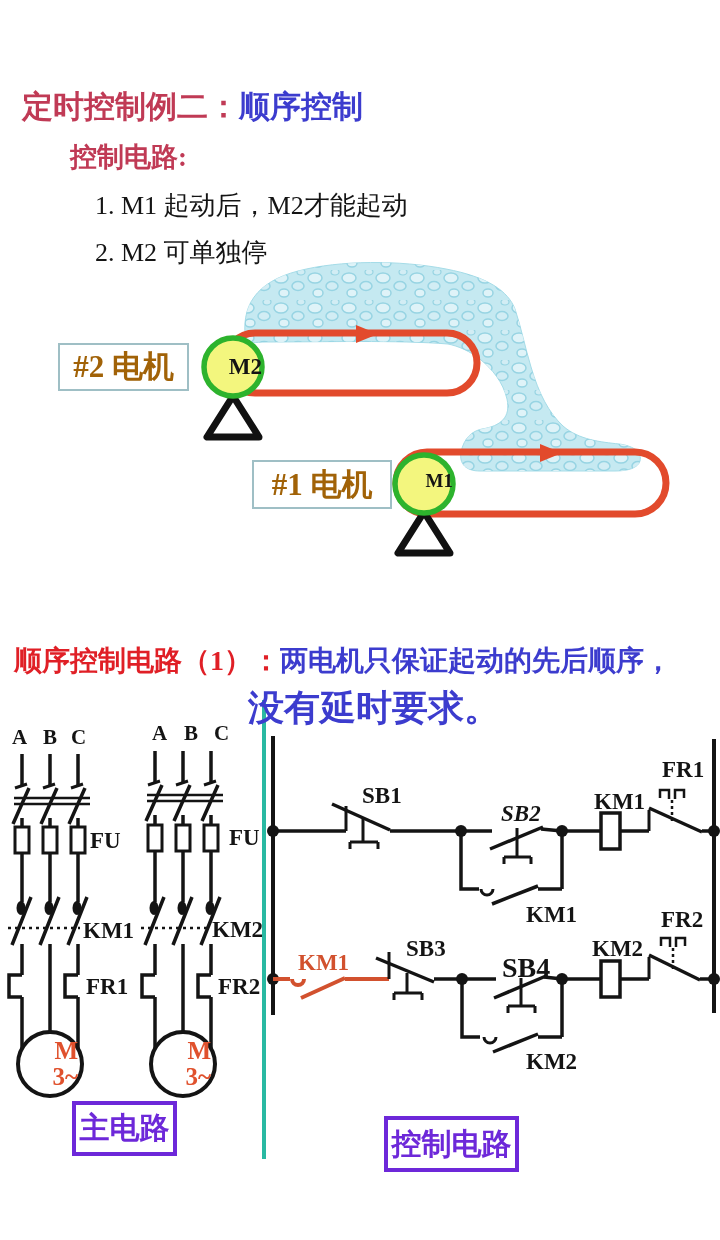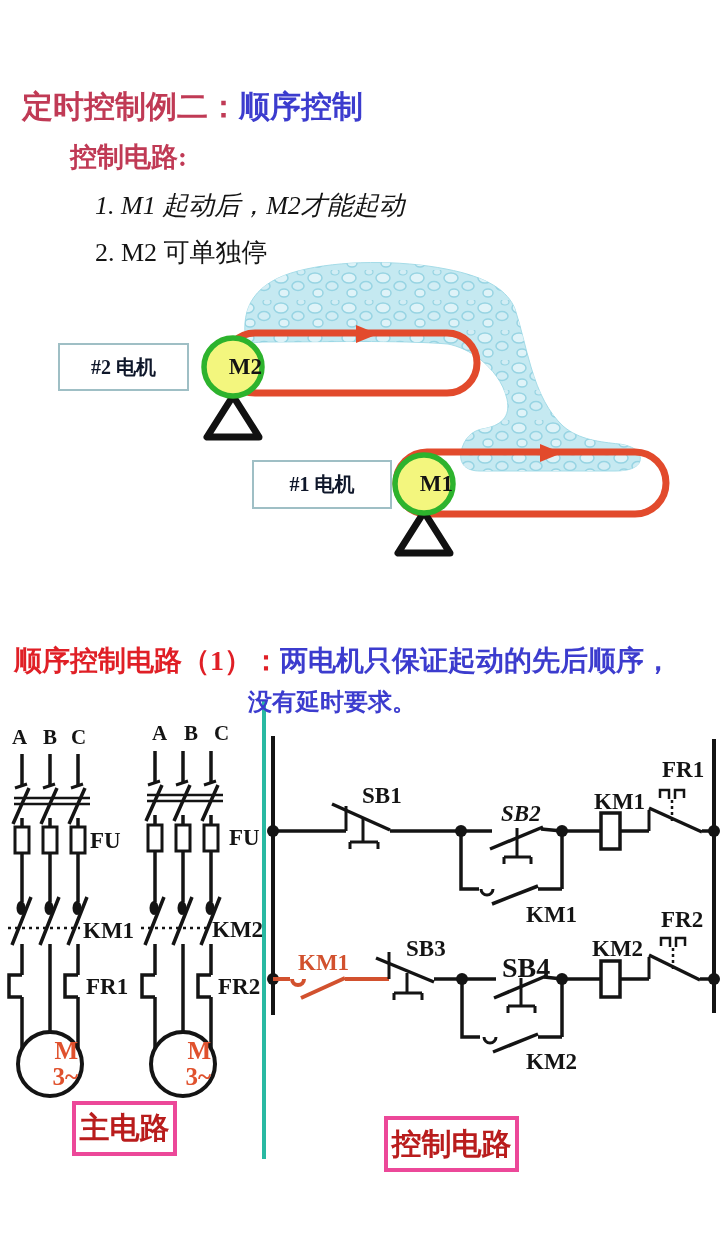--- a/index.html
+++ b/index.html
@@ -8,22 +8,22 @@
   #art{position:absolute;left:0;top:0;}
   .lbl{position:absolute;font-family:"Liberation Serif","DejaVu Serif",serif;
        font-weight:bold;color:#141414;white-space:nowrap;line-height:1.1;}
   .plain{font-weight:normal;}
   .red{color:#c03a55;}
   .bred{color:#e01f26;}
   .blue{color:#3c3cce;}
   .orange{color:#e0512d;}
   .boxlbl{position:absolute;display:flex;align-items:center;justify-content:center;
        background:#ffffff;font-family:"Liberation Serif","DejaVu Serif",serif;font-weight:bold;}
-  .motorbox{border:2px solid #9fbfc5;color:#0f172a;font-size:20px;}
-  .tealbox{border:4px solid #ec4899;color:#b91c1c;font-size:30px;}
+  .motorbox{border:2px solid #9fbfc5;color:#a16207;font-size:31px;}
+  .tealbox{border:4px solid #6d28d9;color:#6d28d9;font-size:30px;}
   .ctr{text-align:right;}
 </style>
 </head>
 <body>
 
 <div id="stage">
 
 <svg id="art" width="720" height="1240" viewBox="0 0 720 1240">
   <defs>
     <pattern id="peb" width="34" height="30" patternUnits="userSpaceOnUse">
@@ -206,37 +206,37 @@
       </g>
     </g>
   </g>
 </svg>
 
 <div class="lbl" style="left:22px;top:90px;font-size:31px;">
   <span class="red">定时控制例二：</span><span class="blue">顺序控制</span>
 </div>
 
 <div class="lbl red" style="left:70px;top:143px;font-size:27px;">控制电路:</div>
-<div class="lbl plain" style="left:95px;top:192px;font-size:26px;font-style:italic;">1. M1 起动后，M2才能起动</div>
+<div class="lbl plain" style="left:95px;top:192px;font-size:26px;">1. M1 起动后，M2才能起动</div>
 <div class="lbl plain" style="left:95px;top:239px;font-size:26px;">2. M2 可单独停</div>
 
 <div class="boxlbl motorbox" style="left:58px;top:343px;width:127px;height:44px;">
       <span>#2  电机</span>
     </div>
 <div class="lbl ctr" style="left:205px;top:354px;width:57px;font-size:23px;">M2</div>
 
 <div class="boxlbl motorbox" style="left:252px;top:460px;width:136px;height:45px;text-align:right;">
       <span>#1  电机</span>
     </div>
-<div class="lbl ctr" style="left:396px;top:471px;width:57px;font-size:23px;">M1</div>
+<div class="lbl ctr" style="left:396px;top:471px;width:57px;font-size:19px;">M1</div>
 
 <div class="lbl" style="left:14px;top:646px;font-size:28px;">
   <span class="bred">顺序控制电路（1）：</span><span class="blue">两电机只保证起动的先后顺序，</span>
 </div>
-<div class="lbl blue" style="left:248px;top:689px;font-size:24px;">没有延时要求。</div>
+<div class="lbl blue" style="left:248px;top:689px;font-size:36px;">没有延时要求。</div>
 
 <div class="lbl" style="left:12px;top:726px;font-size:21px;">A</div>
 <div class="lbl" style="left:43px;top:726px;font-size:21px;">B</div>
 <div class="lbl" style="left:71px;top:726px;font-size:21px;">C</div>
 <div class="lbl" style="left:152px;top:722px;font-size:21px;">A</div>
 <div class="lbl" style="left:184px;top:722px;font-size:21px;">B</div>
 <div class="lbl" style="left:214px;top:722px;font-size:21px;">C</div>
 
 <div class="lbl" style="left:90px;top:828px;font-size:23px;">FU</div>
 <div class="lbl" style="left:229px;top:825px;font-size:23px;">FU</div>

